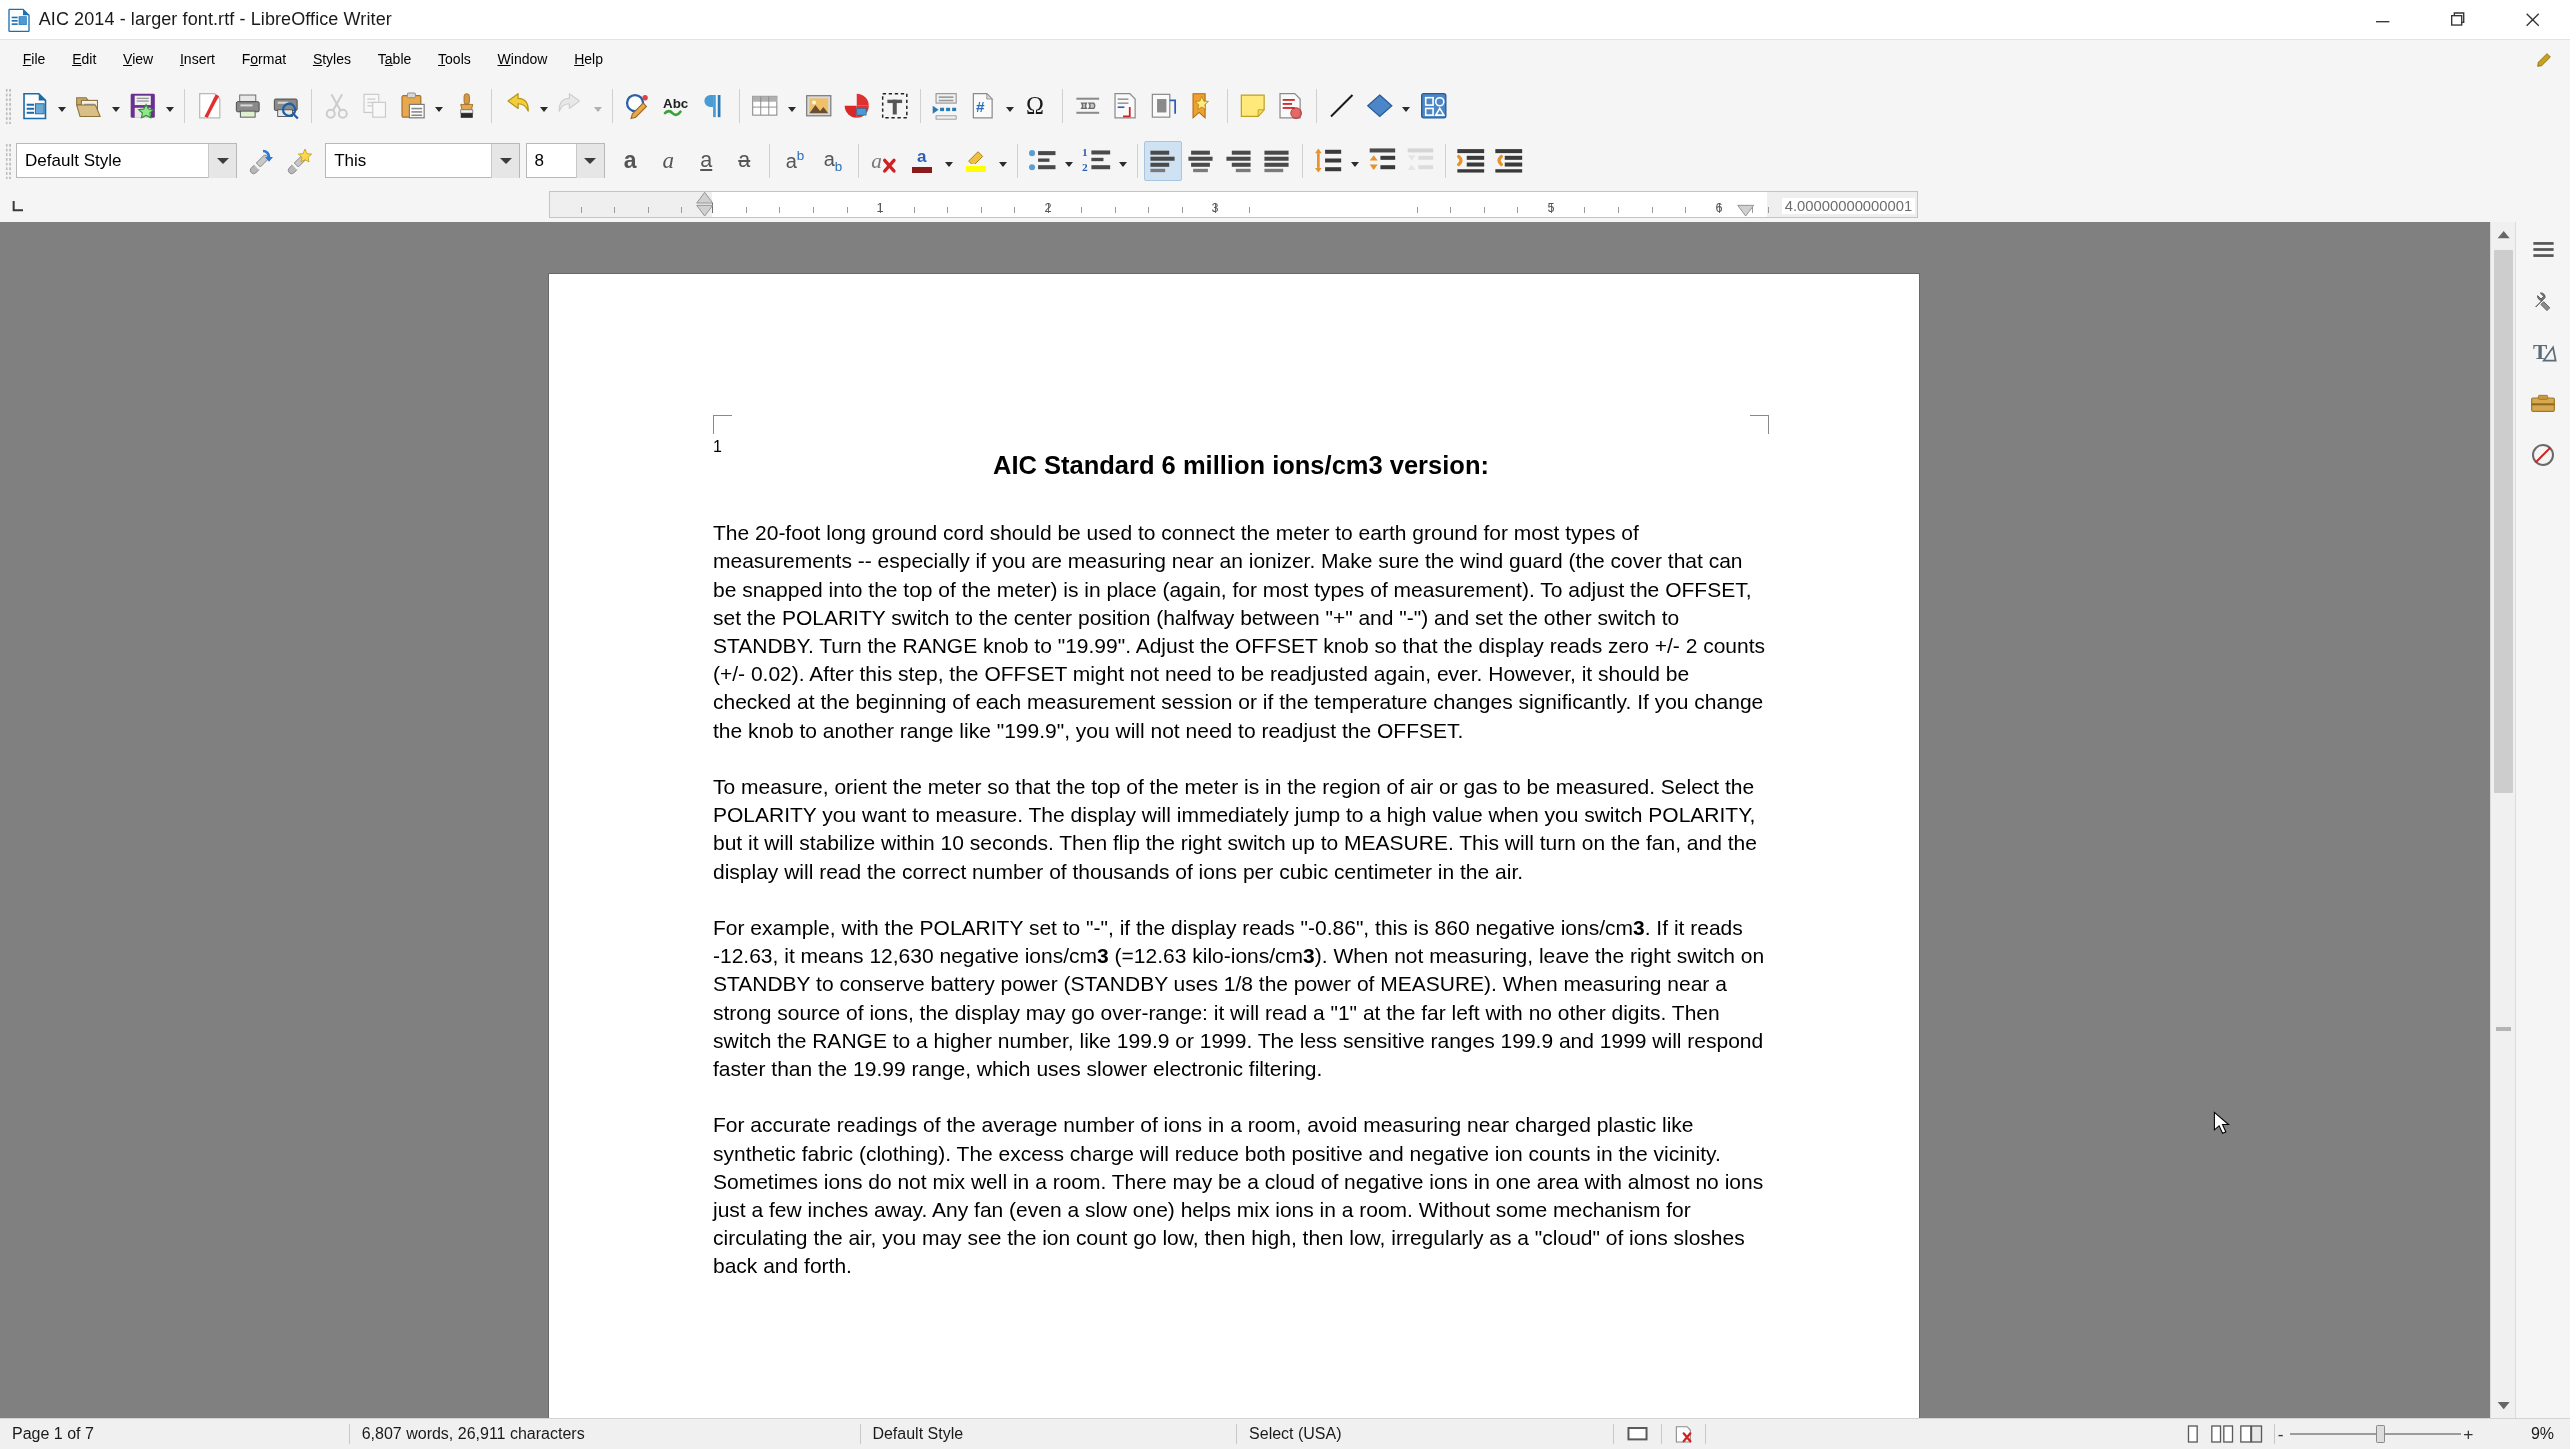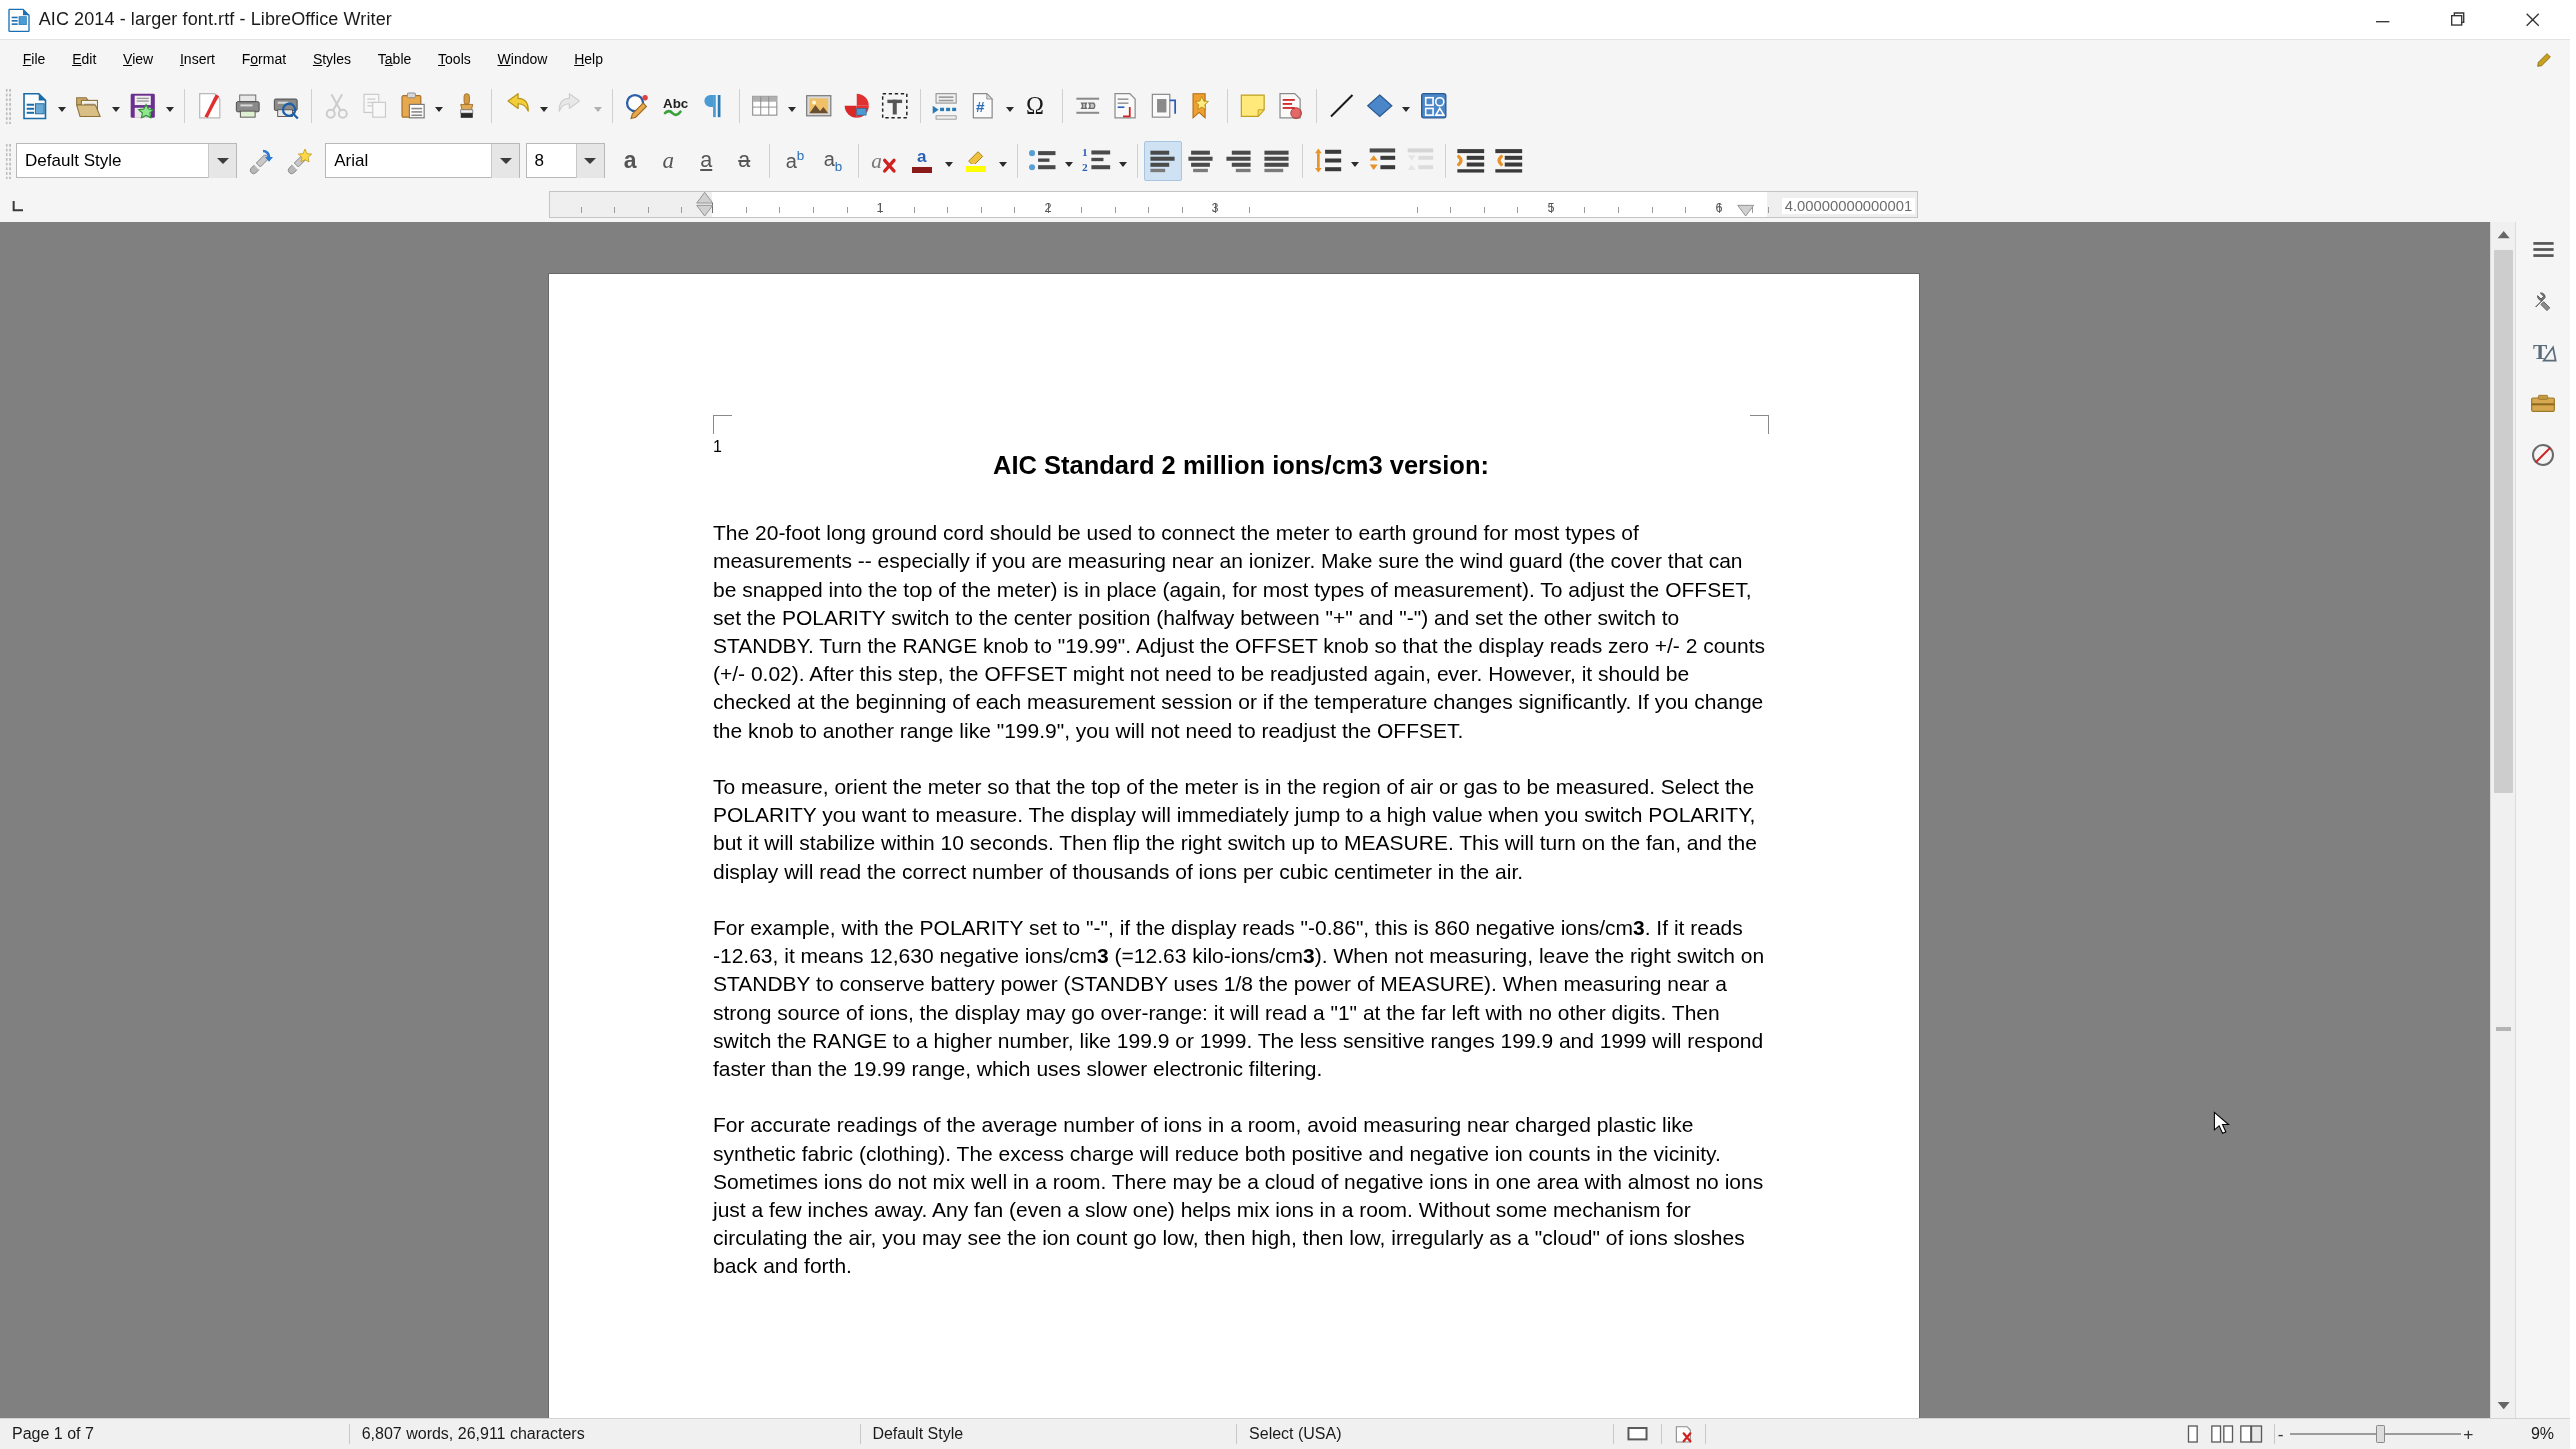--- a/index.html
+++ b/index.html
@@ -506,21 +506,21 @@
 
     <div class="tb-btn">
       <svg width="28" height="28" viewBox="0 0 42 42">
         <path d="M11 27 l-5 5 a5 5 0 0 0 7 7 l5-5" fill="#b8b8b8" stroke="#8a8a8a" stroke-width="1.5"></path>
         <path d="M14 24 l12-12 a6 6 0 0 1 6 6 l-12 12z" fill="#c8c8c8" stroke="#8a8a8a" stroke-width="1.5"></path>
         <polygon points="30,3 33,10 40,10.6 34.6,15.4 36,22.4 30,19 24,22.4 25.4,15.4 20,10.6 27,10" fill="#ffd84a" stroke="#c0a018" stroke-width="1.3"></polygon>
       </svg>
     </div>
 
     <div class="combo" style="width:195px; margin-left:6.7px">
-      <div class="cval" title="Font Name">Arial</div>
+      <div class="cval" title="Font Name">This</div>
       <div class="cbtn">
           <div class="chev"></div>
         </div>
     </div>
 
     <div class="combo" style="width:79px; margin-left:5.4px">
       <div class="cval" title="Font Size">8</div>
       <div class="cbtn">
           <div class="chev"></div>
         </div>
@@ -756,21 +756,21 @@
     </div>
   </div>
 
   <div class="workarea">
     <div class="canvas">
       <div class="page">
         <div class="crop-mark tl"></div>
         <div class="crop-mark tr"></div>
         <div class="page-num">1</div>
         <div class="doc-body">
-          <div class="doc-title">AIC Standard 2 million ions/cm3 version:</div>
+          <div class="doc-title">AIC Standard 6 million ions/cm3 version:</div>
           <div class="doc-p" style="margin-top:39px">The 20-foot long ground cord should be used to connect the meter to earth ground for most types of measurements -- especially if you are measuring near an ionizer. Make sure the wind guard (the cover that can be snapped into the top of the meter) is in place (again, for most types of measurement). To adjust the OFFSET, set the POLARITY switch to the center position (halfway between "+" and "-") and set the other switch to STANDBY. Turn the RANGE knob to "19.99".  Adjust the OFFSET knob so that the display reads zero +/- 2 counts (+/- 0.02). After this step, the OFFSET might not need to be readjusted again, ever. However, it should be checked at the beginning of each measurement session or if the temperature changes significantly. If you change the knob to another range like "199.9", you will not need to readjust the OFFSET.</div>
           <div class="doc-p">To measure, orient the meter so that the top of the meter is in the region of air or gas to be measured. Select the POLARITY you want to measure. The display will immediately jump to a high value when you switch POLARITY, but it will stabilize within 10 seconds. Then flip the right switch up to MEASURE. This will turn on the fan, and the display will read the correct number of thousands of ions per cubic centimeter in the air.</div>
           <div class="doc-p">
             <span>For example, with the POLARITY set to "-", if the display reads "-0.86", this is 860 negative ions/cm</span><b>3</b><span>. If it reads -12.63, it means 12,630 negative ions/cm</span><b>3</b><span> (=12.63 kilo-ions/cm</span><b>3</b><span>). When not measuring, leave the right switch on STANDBY to conserve battery power (STANDBY uses 1/8 the power of MEASURE). When measuring near a strong source of ions, the display may go over-range: it will read a "1" at the far left with no other digits. Then switch the RANGE to a higher number, like 199.9 or 1999. The less sensitive ranges 199.9 and 1999 will respond faster than the 19.99 range, which uses slower electronic filtering.</span>
           </div>
           <div class="doc-p">
             <span>For accurate readings of the average number of ions in a room, avoid measuring near charged plastic like synthetic fabric (clothing). The excess charge will reduce both positive and negative ion counts in the vicinity. Sometimes ions do not mix well in a room. There may be a cloud of negative ions in one area with almost no ions just a few inches away. Any fan (even a slow one) helps mix ions in a room. Without some mechanism for circulating the air, you may see the ion</span>
             <span>count go low, then high, then low, irregularly as a "cloud" of ions sloshes back and forth.</span>
           </div>
         </div>

